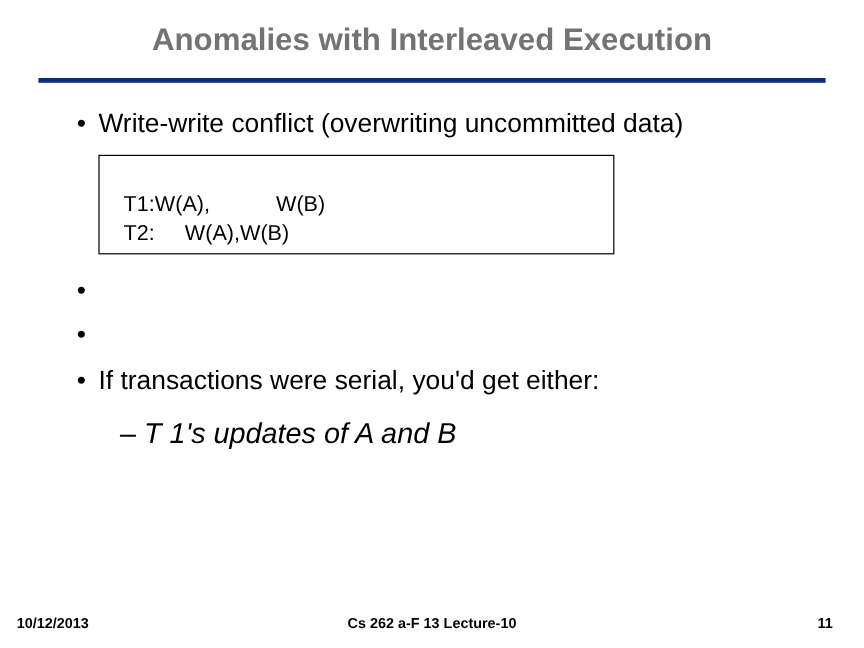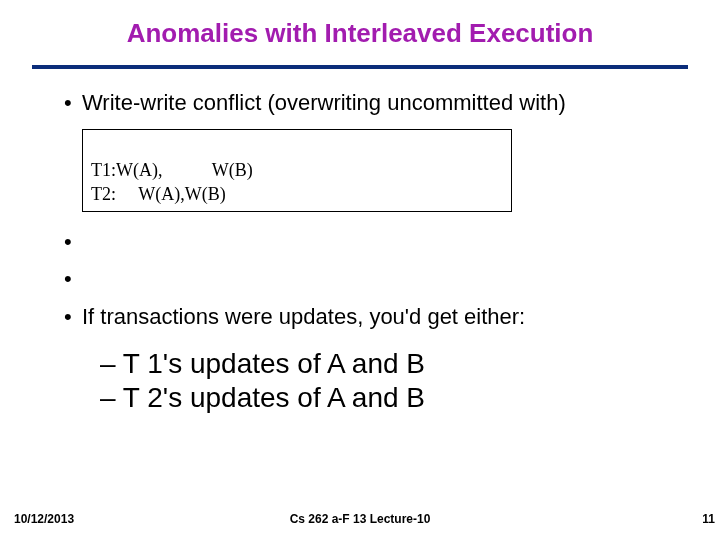--- a/index.html
+++ b/index.html
@@ -11,21 +11,21 @@
     position: relative;
     overflow: hidden;
   }
   .slide {
     width: 720px;
     height: 540px;
     padding: 18px 0 0 0;
     position: relative;
   }
   .title {
-    color: #a21caf;
+    color: #737373;
     font-size: 26px;
     font-weight: bold;
     text-align: center;
     padding: 0 40px 10px 40px;
   }
   .rule {
     height: 4px;
     background: #0b2d7a;
     margin: 6px 32px 22px 32px;
   }
@@ -42,83 +42,83 @@
   }
   .bullet1 .dot {
     width: 18px;
     flex-shrink: 0;
     font-size: 22px;
   }
   .codebox {
     border: 1.5px solid #000;
     margin: 0 0 18px 18px;
     width: 430px;
-    padding: 4px 8px;
-    font-family: Liberation Serif, serif;
+    padding: 4px 20px;
+    font-family: Liberation Sans, sans-serif;
     font-size: 18px;
     line-height: 1.35;
     white-space: pre;
   }
   .sub-indent {
     padding-left: 36px;
-    font-size: 28px;
+    font-size: 24px;
     line-height: 1.15;
     margin-top: 19px;
+    font-style: italic;
   }
   .subline {
     margin-bottom: 2px;
   }
   .footer {
     position: absolute;
     bottom: 14px;
     left: 0;
     width: 720px;
     font-size: 12px;
     font-weight: bold;
     color: #000;
   }
   .footer-date { position: absolute; left: 14px; bottom: 0; }
   .footer-center { position: absolute; left: 0; width: 720px; text-align: center; bottom: 0; }
-  .footer-page { position: absolute; right: 5px; bottom: 0; }
+  .footer-page { position: absolute; right: 26px; bottom: 0; }
 </style>
 </head>
 <body>
 
 <div class="slide">
 
   <div class="title">Anomalies with Interleaved Execution</div>
   <div class="rule"></div>
 
   <div class="content">
 
     <div class="bullet1">
       <span class="dot">•</span>
-      <span>Write-write conflict (overwriting uncommitted with)</span>
+      <span>Write-write conflict (overwriting uncommitted data)</span>
     </div>
 
     <div class="codebox">
 <span>T1:W(A),           W(B)</span>
 <span>T2:     W(A),W(B)</span></div>
 
     <div class="bullet1">
       <span class="dot">•</span>
     </div>
 
     <div class="bullet1">
       <span class="dot">•</span>
     </div>
 
     <div class="bullet1">
       <span class="dot">•</span>
-      <span>If transactions were updates, you'd get either:</span>
+      <span>If transactions were serial, you'd get either:</span>
     </div>
 
     <div class="sub-indent">
       <div class="subline">– T 1's updates of A and B</div>
-      <div class="subline">– T 2's updates of A and B</div>
     </div>
 
   </div>
 
   <div class="footer">
     <span class="footer-date">10/12/2013</span>
     <span class="footer-center">Cs 262 a-F 13 Lecture-10</span>
     <span class="footer-page">11</span>
   </div>
 

